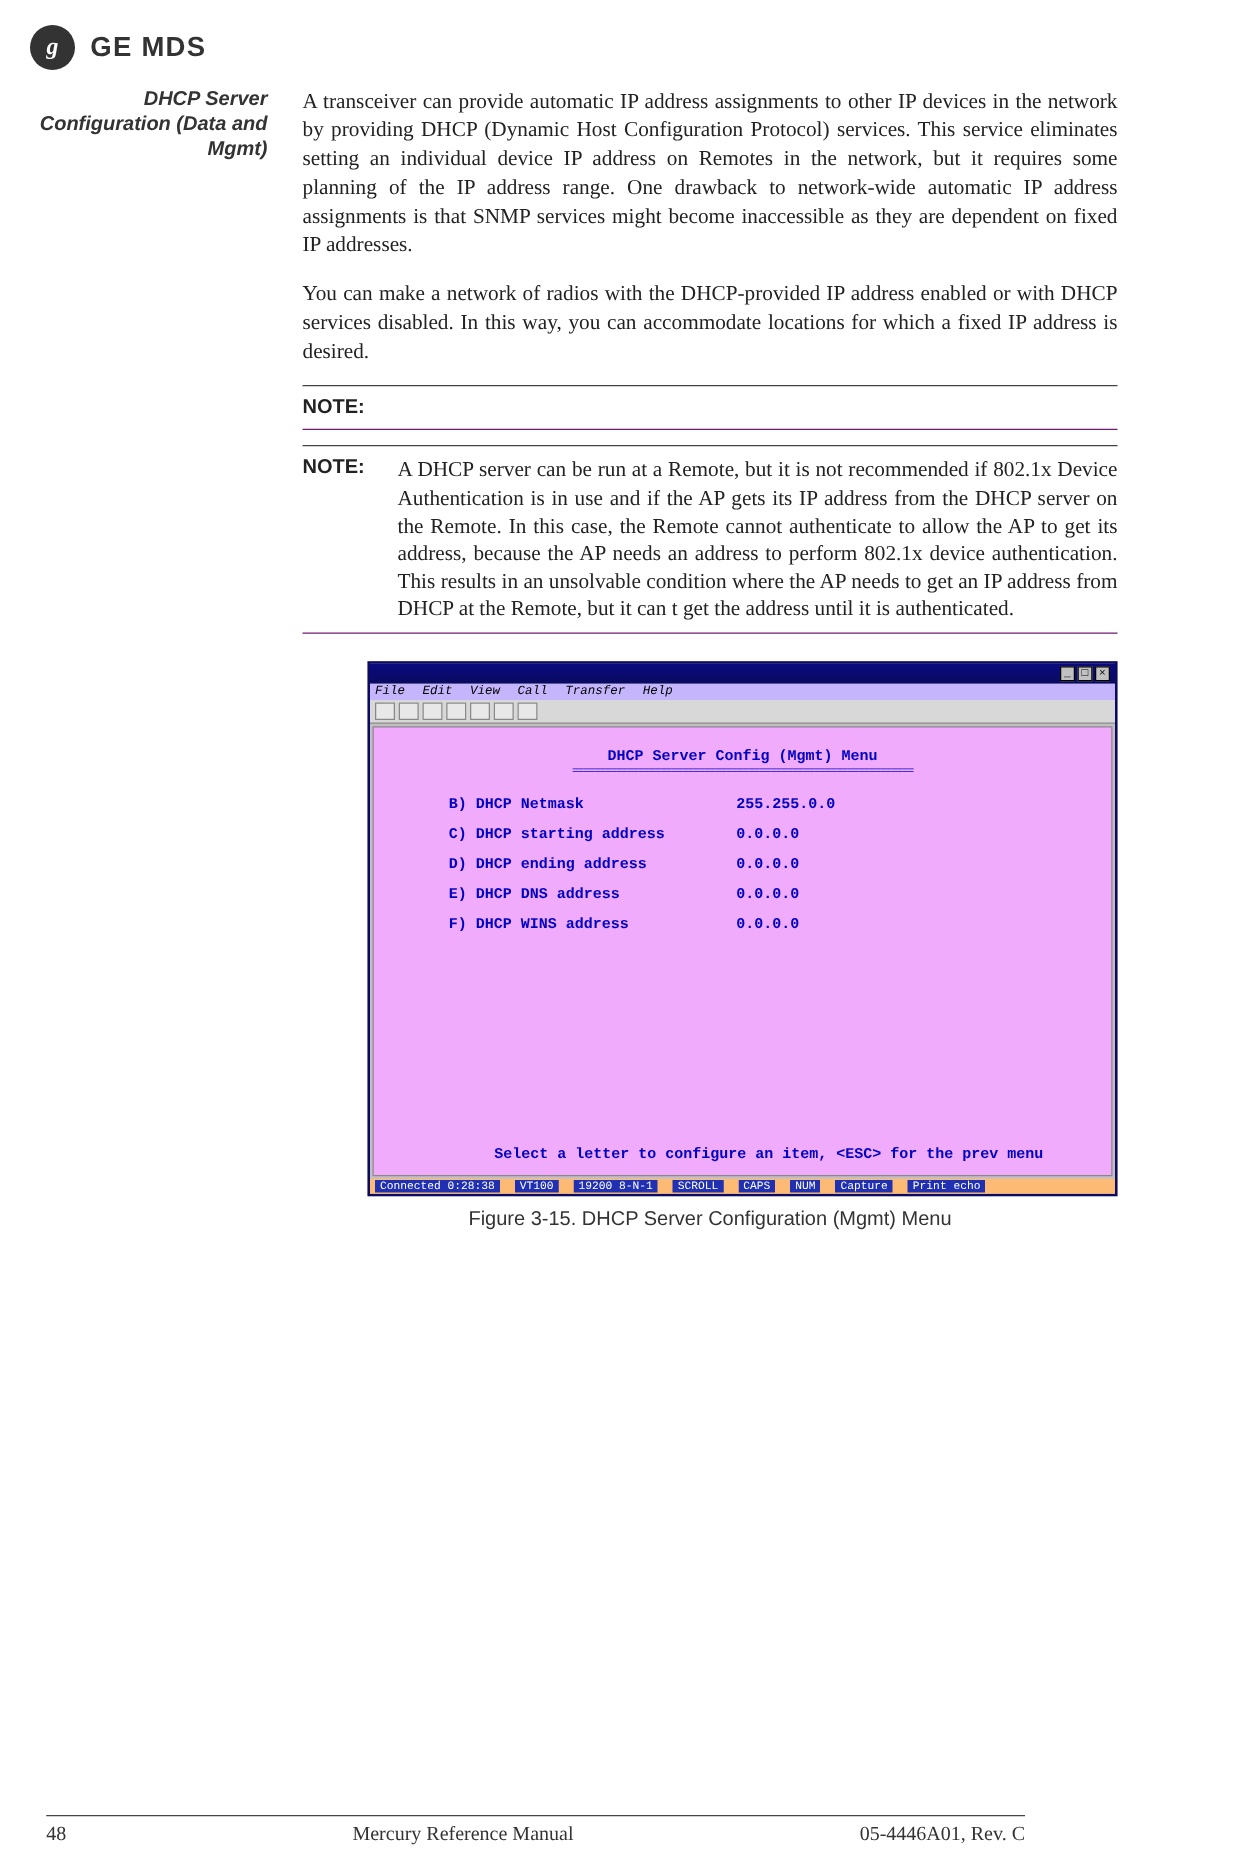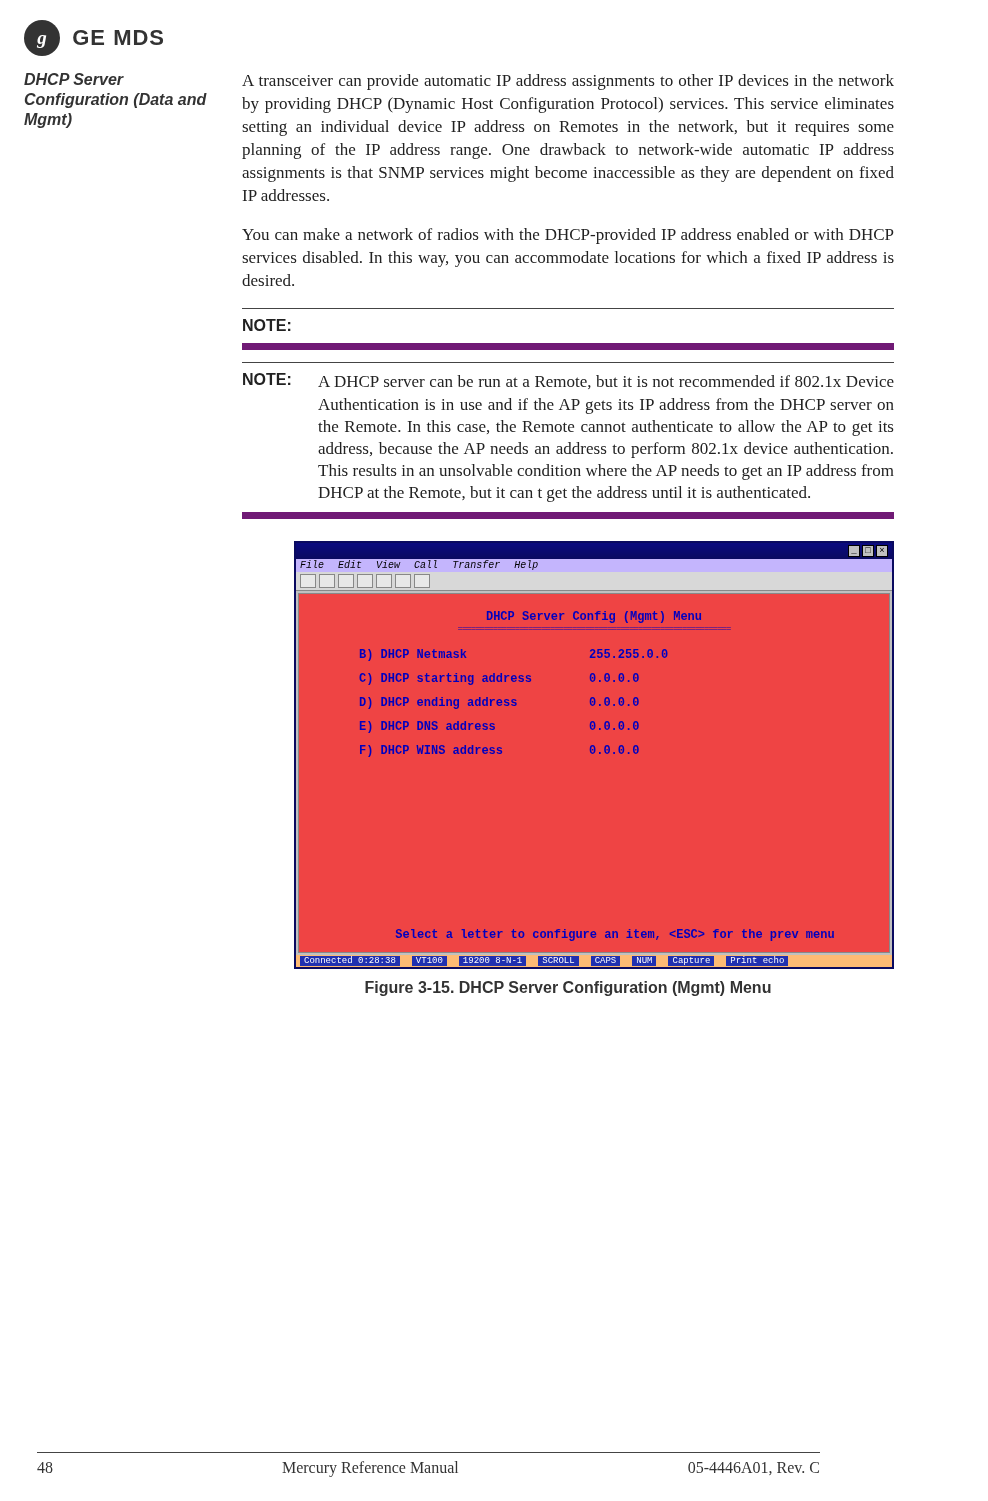--- a/index.html
+++ b/index.html
@@ -47,40 +47,41 @@
     color: #333;
   }
   .content {
     display: flex;
     gap: 28px;
     margin-top: 6px;
   }
   .left-col {
     width: 190px;
     flex-shrink: 0;
+    text-align: right;
   }
   .section-heading {
     font-family: Arial, Helvetica, sans-serif;
     font-weight: bold;
     font-style: italic;
     font-size: 16px;
     line-height: 1.25;
     color: #333;
   }
   .right-col {
     flex: 1;
   }
   .para {
     margin: 0 0 16px 0;
     line-height: 1.35;
     text-align: justify;
   }
   .note-block {
     border-top: 1px solid #444;
-    border-bottom: 7px solid #701a75;
+    border-bottom: 1px solid #701a75;
     margin: 10px 0;
     padding: 8px 0;
     display: flex;
     gap: 10px;
   }
   .note-block + .note-block { margin-top: 12px; }
   .note-label {
     font-family: Arial, Helvetica, sans-serif;
     font-weight: bold;
     font-size: 16px;
@@ -126,21 +127,21 @@
   .menubar span { margin-right: 8px; }
   .toolbar {
     background: #d8d8d8;
     padding: 2px 4px;
     border-bottom: 1px solid #888;
     display: flex;
     gap: 3px;
   }
   .toolbar .tool { width: 16px; height: 14px; background:#e8e8e8; border:1px solid #888; }
   .term-inner {
-    background: #ef4444;
+    background: #f0abfc;
     border: 1px solid #888;
     margin: 2px;
     height: 360px;
     position: relative;
     padding-top: 16px;
   }
   .term-title {
     text-align: center;
     color: #0000c0;
     font-weight: bold;
@@ -174,21 +175,21 @@
     color: #fff;
     font-size: 9px;
     padding: 1px 4px;
     display: flex;
     gap: 12px;
   }
   .statusbar span { background: #2030b0; padding: 0 4px; }
   .figure-caption {
     text-align: center;
     font-family: Arial, Helvetica, sans-serif;
-    font-weight: bold;
+    font-weight: normal;
     font-size: 16px;
     margin-top: 10px;
     color: #333;
   }
   .footer {
     position: absolute;
     bottom: 24px;
     left: 37px;
     right: 48px;
     border-top: 1px solid #444;

